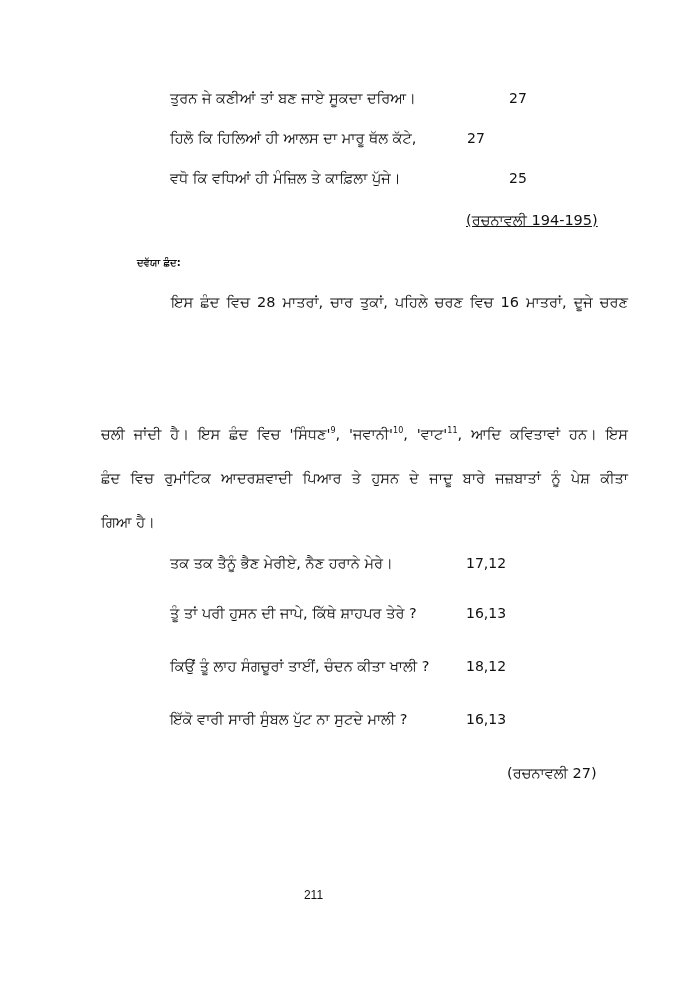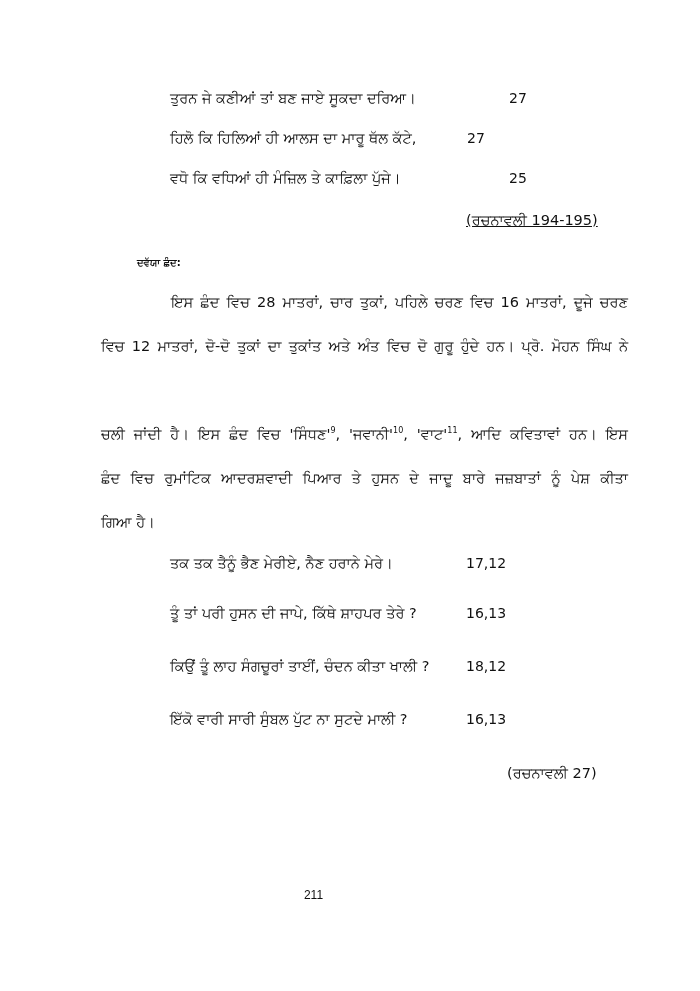--- a/index.html
+++ b/index.html
@@ -84,21 +84,20 @@
   <div class="verse-num" style="left:467px; top:128px;">27</div>
 
   <div class="verse-line" style="top:168px;">ਵਧੋ ਕਿ ਵਧਿਆਂ ਹੀ ਮੰਜ਼ਿਲ ਤੇ ਕਾਫ਼ਿਲਾ ਪੁੱਜੇ।</div>
   <div class="verse-num" style="left:509px; top:168px;">25</div>
 
   <div class="ref" style="left:466px; top:210px;text-decoration:underline;">(ਰਚਨਾਵਲੀ 194-195)</div>
 
   <div class="heading">ਦਵੱਯਾ ਛੰਦ:</div>
 
   <div class="para-line first" style="top:292px;">ਇਸ ਛੰਦ ਵਿਚ 28 ਮਾਤਰਾਂ, ਚਾਰ ਤੁਕਾਂ, ਪਹਿਲੇ ਚਰਣ ਵਿਚ 16 ਮਾਤਰਾਂ, ਦੂਜੇ ਚਰਣ</div>
-  <div class="para-line" style="top:336px;">ਵਿਚ 12 ਮਾਤਰਾਂ, ਦੋ-ਦੋ ਤੁਕਾਂ ਦਾ ਤੁਕਾਂਤ ਅਤੇ ਅੰਤ ਵਿਚ ਦੋ ਗੁਰੂ ਹੁੰਦੇ ਹਨ। ਪ੍ਰੋ. ਮੋਹਨ ਸਿੰਘ ਨੇ</div>
   <div class="para-line" style="top:424px;">
     <span>ਚਲੀ ਜਾਂਦੀ ਹੈ। ਇਸ ਛੰਦ ਵਿਚ </span><span>'ਸਿੰਧਣ'</span><sup>9</sup><span>, </span><span>'ਜਵਾਨੀ'</span><sup>10</sup><span>, </span><span>'ਵਾਟ'</span><sup>11</sup><span>, ਆਦਿ ਕਵਿਤਾਵਾਂ ਹਨ। ਇਸ</span>
   </div>
   <div class="para-line" style="top:468px;">ਛੰਦ ਵਿਚ ਰੁਮਾਂਟਿਕ ਆਦਰਸ਼ਵਾਦੀ ਪਿਆਰ ਤੇ ਹੁਸਨ ਦੇ ਜਾਦੂ ਬਾਰੇ ਜਜ਼ਬਾਤਾਂ ਨੂੰ ਪੇਸ਼ ਕੀਤਾ</div>
   <div class="para-line last" style="top:512px;">ਗਿਆ ਹੈ।</div>
 
   <div class="verse-line" style="top:553px;">ਤਕ ਤਕ ਤੈਨੂੰ ਭੈਣ ਮੇਰੀਏ, ਨੈਣ ਹਰਾਨੇ ਮੇਰੇ।</div>
   <div class="verse-num" style="left:466px; top:553px;">17,12</div>
 
   <div class="verse-line" style="top:603px;">ਤੂੰ ਤਾਂ ਪਰੀ ਹੁਸਨ ਦੀ ਜਾਪੇ, ਕਿੱਥੇ ਸ਼ਾਹਪਰ ਤੇਰੇ ?</div>

